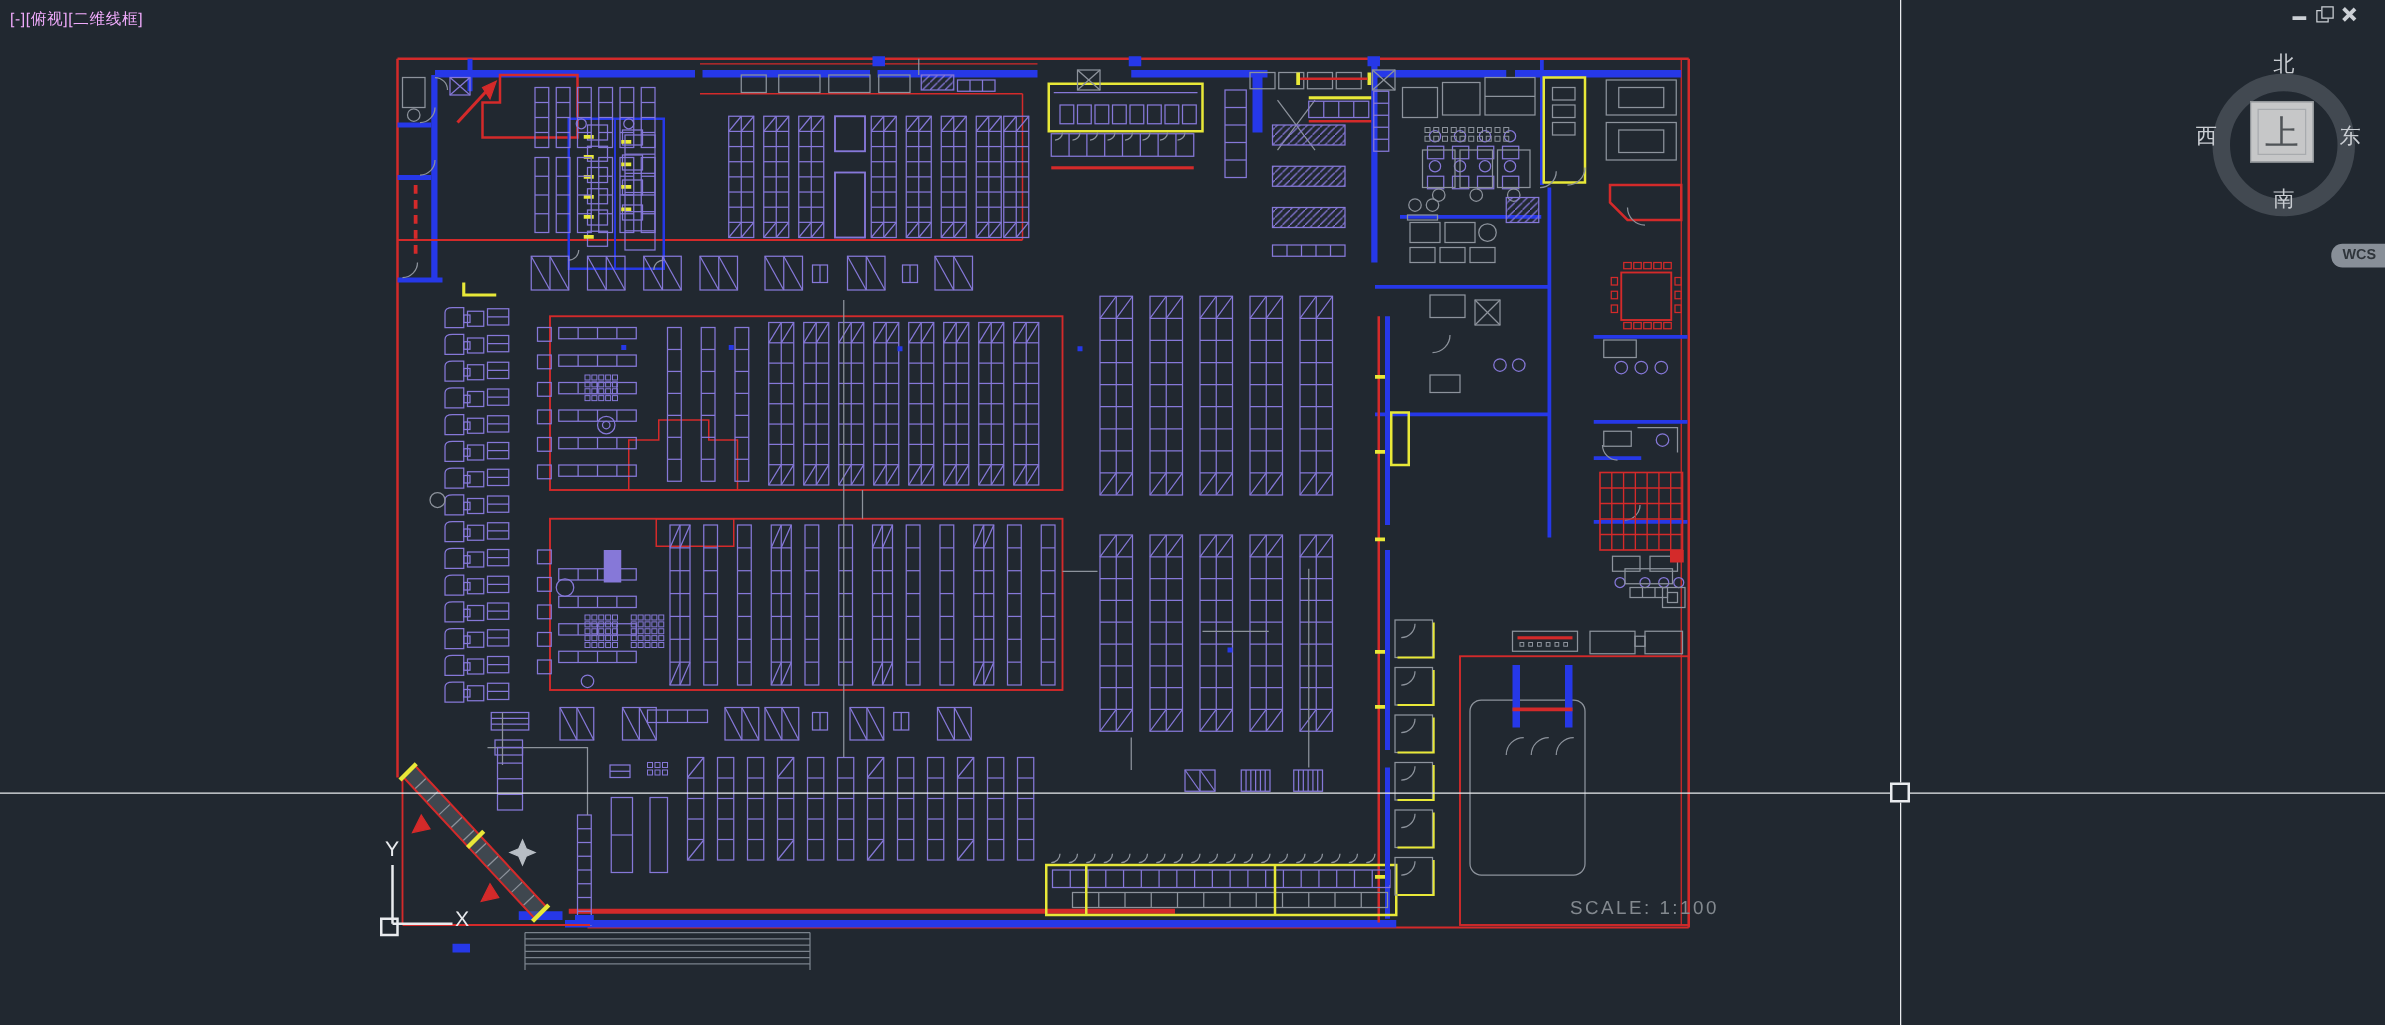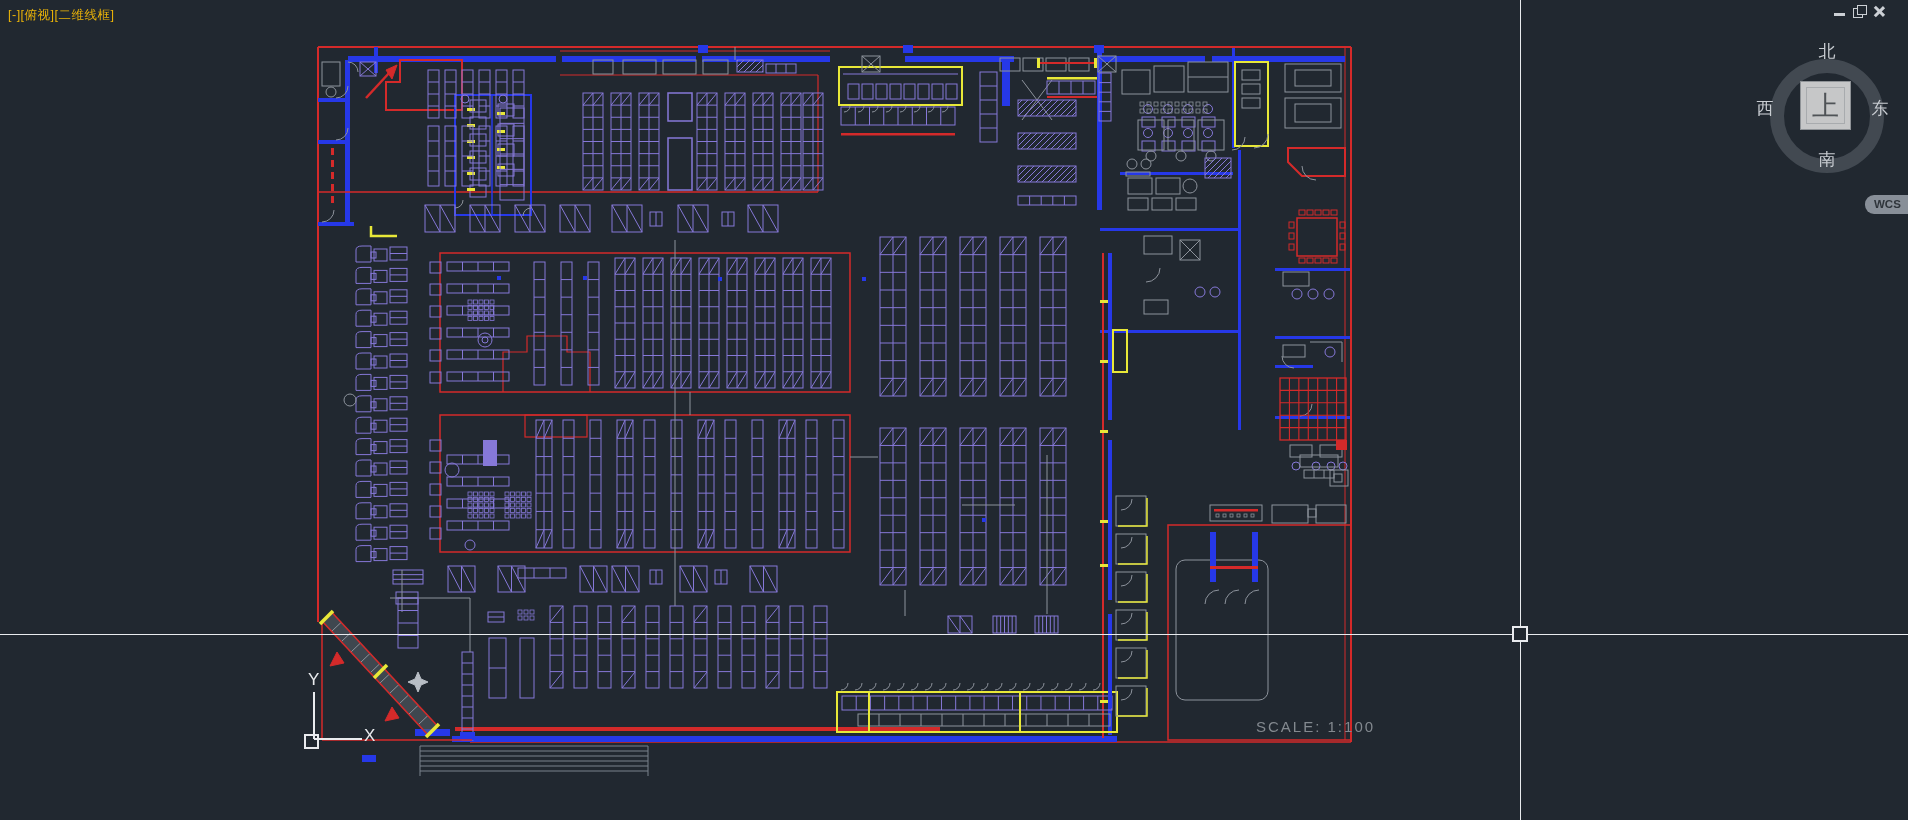--- a/index.html
+++ b/index.html
@@ -1,19 +1,19 @@
 <!DOCTYPE html>
 <html><head>
 <meta charset="utf-8">
 <style>
   html,body{margin:0;padding:0;background:#212830;}
   #stage{position:relative;width:1908px;height:820px;background:#212830;overflow:hidden;
          font-family:"Liberation Sans","DejaVu Sans",sans-serif;}
   
-  #vp-label{position:absolute;left:8px;top:7px;color:#eab308;font-size:12.5px;letter-spacing:0.5px;z-index:8;}
+  #vp-label{position:absolute;left:8px;top:7px;color:#f0abfc;font-size:12.5px;letter-spacing:0.5px;z-index:8;}
   #vp-label span{cursor:pointer;}
   
   .winbtn{position:absolute;top:4px;width:16px;height:16px;z-index:9;cursor:pointer;}
   #btn-min{left:1832px;} #btn-res{left:1852px;} #btn-close{left:1871px;}
   #btn-min i{position:absolute;left:2px;top:9px;width:11px;height:2.5px;background:#ccd0d5;}
   #btn-res i.b{position:absolute;left:1px;top:4px;width:8px;height:8px;border:1.5px solid #ccd0d5;}
   #btn-res i.f{position:absolute;left:5px;top:1px;width:8px;height:8px;border:1.5px solid #ccd0d5;background:#212830;}
   #btn-close i{position:absolute;left:7px;top:1px;width:2.5px;height:13px;background:#ccd0d5;}
   #btn-close i.a{transform:rotate(45deg);} #btn-close i.b{transform:rotate(-45deg);}
   

